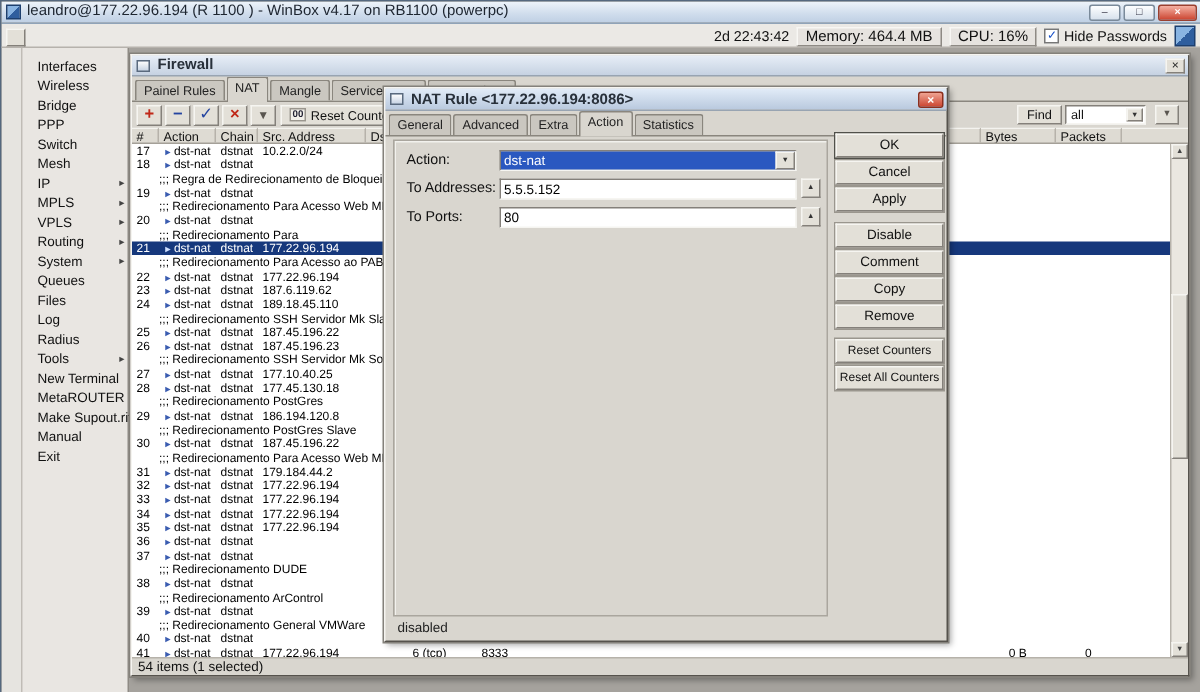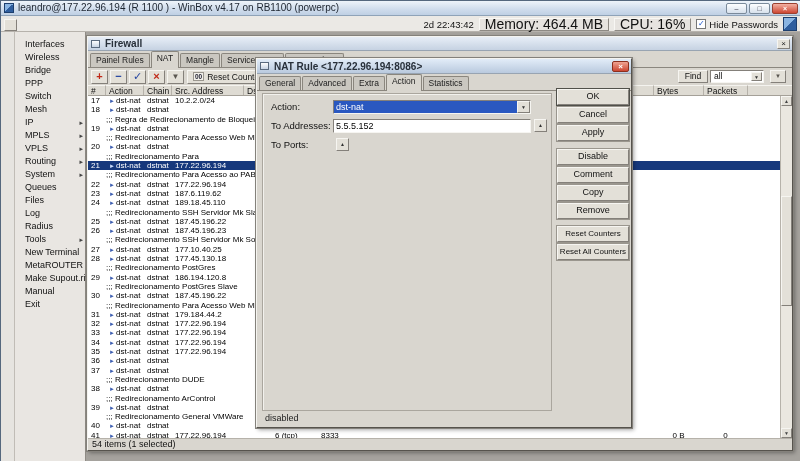--- a/index.html
+++ b/index.html
@@ -18,21 +18,21 @@
     background:linear-gradient(#fdfeff,#d7e1ec);font-size:7px;line-height:9px;text-align:center;color:#334;}
   .wbtn.close{width:26px;background:linear-gradient(#f4b0a2,#cc4632);border-color:#9a4030;color:#fff;font-weight:bold;}
 
   .topstrip{position:absolute;left:0;top:15px;right:0;height:16px;background:#ebe9e5;
     border-bottom:1px solid #b6b2ac;display:flex;align-items:flex-end;}
   .tool-sq{width:13px;height:12px;margin-left:3px;background:#e3e0d8;border:1px solid;
     border-color:#f6f5f1 #84807a #84807a #f6f5f1;}
   .tsright{margin-left:auto;display:flex;align-items:center;gap:5px;padding-right:4px;}
   .uptime{font-size:9.5px;color:#111;}
   .stat-box{background:#e6e3df;border:1px solid;border-color:#f8f7f4 #8e8a84 #8e8a84 #f8f7f4;
-    height:13px;line-height:11px;font-size:14px;padding:0 5px;color:#111;white-space:nowrap;}
+    height:13px;line-height:11px;font-size:10px;padding:0 5px;color:#111;white-space:nowrap;}
   .hp{display:flex;align-items:center;gap:3px;}
   .hp-box{width:10px;height:10px;background:#fff;border:1px solid #777;font-size:8px;line-height:8px;
     text-align:center;color:#1a52c8;font-weight:bold;}
   .hp-lbl{font-size:9.5px;color:#111;white-space:nowrap;}
   .cube{width:14px;height:14px;background:linear-gradient(135deg,#89b4e2 50%,#2f5e9e 50%);border:1px solid #1d3f6e;}
 
   
   .brand{position:absolute;left:0;top:31px;width:14px;bottom:0;background:#e6e4e0;border-right:1px solid #c0bcb6;}
   .brand-text{position:absolute;left:2px;bottom:4px;transform-origin:0 100%;transform:rotate(-90deg);
     white-space:nowrap;font-size:13px;font-weight:bold;color:#44403c;letter-spacing:0.5px;}
@@ -621,20 +621,23 @@
         </div>
         <div class="frow" style="top:24px">
           <span class="flabel">To Addresses:</span>
           <div class="ffield">
             <span class="fvalue">5.5.5.152</span>
           </div>
           <span class="fup">▲</span>
         </div>
         <div class="frow" style="top:43px">
           <span class="flabel">To Ports:</span>
+          <div class="ffield">
+            <span class="fvalue">80</span>
+          </div>
           <span class="fup">▲</span>
         </div>
       </div>
       <div id="dlg-buttons">
           <div class="dlg-btn default" style="top: 30px;">OK</div>
           <div class="dlg-btn" style="top: 48px;">Cancel</div>
           <div class="dlg-btn" style="top: 66px;">Apply</div>
           <div class="dlg-btn" style="top: 90px;">Disable</div>
           <div class="dlg-btn" style="top: 108px;">Comment</div>
           <div class="dlg-btn" style="top: 126px;">Copy</div>

